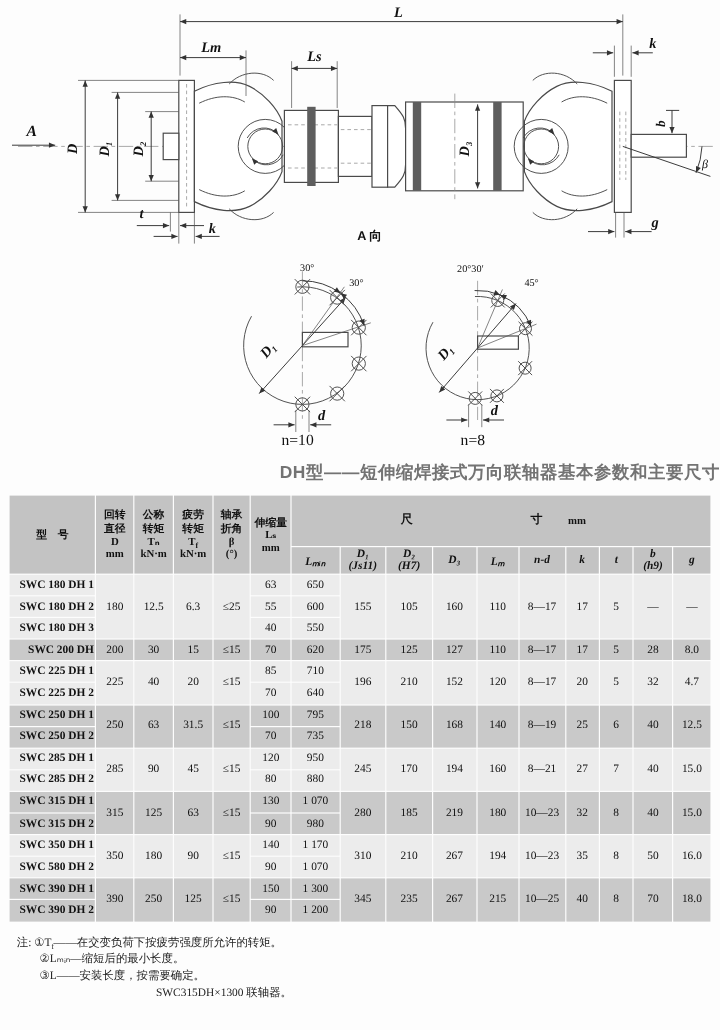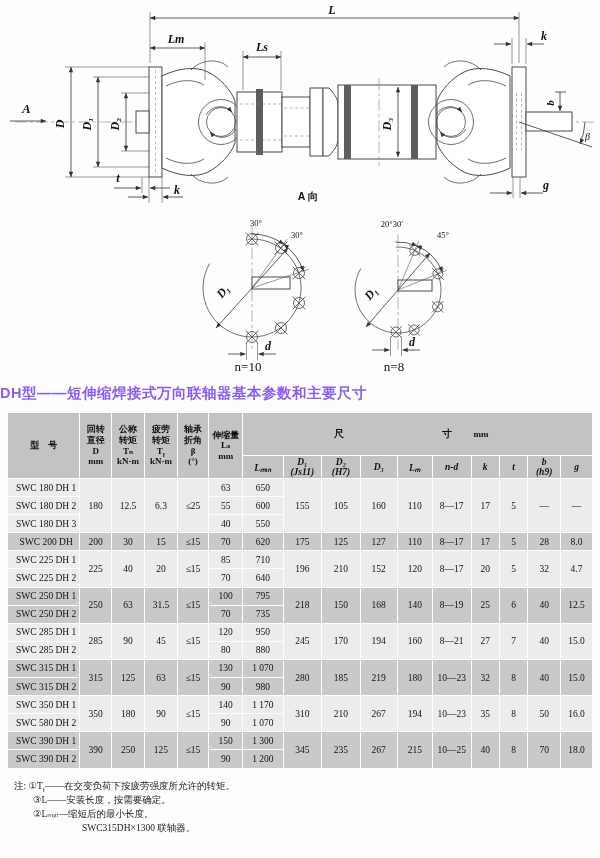--- a/index.html
+++ b/index.html
@@ -17,22 +17,22 @@
   .cl{fill:none;stroke:#888;stroke-width:.6;stroke-dasharray:12 3 3 3;}
   .dash{fill:none;stroke:#999;stroke-width:.7;stroke-dasharray:3 2.5;}
   .band{fill:#5e5e5e;stroke:none;}
   .dimtxt{font:italic bold 12px "Liberation Serif",serif;fill:#111;}
   .dimtxt2{font:italic bold 11px "Liberation Serif",serif;fill:#111;}
   .angtxt{font:8.5px "Liberation Serif",serif;fill:#111;}
   .ntxt{font:13px "Liberation Serif",serif;fill:#111;}
   .viewtxt{font:bold 10.5px "Liberation Sans",sans-serif;fill:#111;}
   
   .title{
-    text-align:left;font-family:"Liberation Sans","DejaVu Sans",sans-serif;
-    font-weight:bold;font-size:14.5px;letter-spacing:.5px;color:#8b5cf6;
+    text-align:right;font-family:"Liberation Sans","DejaVu Sans",sans-serif;
+    font-weight:bold;font-size:14.5px;letter-spacing:.5px;color:#737373;
     margin:6px 0 9px 0;
   }
   
   table.spec{
     border-collapse:separate;border-spacing:1.5px;table-layout:fixed;
     width:586px;margin:0 7px;font-family:"Liberation Serif","DejaVu Sans",serif;
   }
   table.spec th{
     background:#c3c3c3;font-size:9px;font-weight:bold;line-height:1.18;
     padding:1px 0;vertical-align:middle;text-align:center;color:#111;
@@ -42,26 +42,26 @@
   table.spec th.size-group .sza{left:26%;}
   table.spec th.size-group .szb{left:57%;}
   table.spec th.size-group .szc{left:66%;font-size:9px;}
   table.spec th.sub{font:italic bold 9.5px "Liberation Serif",serif;height:20px;}
   table.spec td{
     height:17.1px;font-size:9.5px;text-align:center;padding:0 1px;color:#111;
     vertical-align:middle;
   }
   table.spec tr.light td{background:#ececec;}
   table.spec tr.dark td{background:#c9c9c9;}
-  table.spec td.model{text-align:center;padding-left:6px;font-weight:normal;white-space:nowrap;}
+  table.spec td.model{text-align:right;padding-left:6px;font-weight:bold;white-space:nowrap;}
   sub{font-size:6.5px;line-height:0;}
   
   .notes{margin:10px 0 0 14px;font-size:9.5px;line-height:1.5;color:#222;}
   .notes .lvl1{margin-left:19px;}
-  .notes .lvl2{margin-left:68px;}
+  .notes .lvl2{margin-left:116px;}
 </style>
 </head>
 <body>
 
 <div class="drawing-wrap">
 <svg width="600" height="378" viewBox="0 0 600 378" xmlns="http://www.w3.org/2000/svg">
   <defs>
     <marker id="arr" viewBox="0 0 10 10" refX="10" refY="5" markerWidth="9" markerHeight="6.5" orient="auto-start-reverse">
       <path d="M0,0.8 L10,5 L0,9.2 Z" fill="#333"></path>
     </marker>
@@ -501,16 +501,16 @@
       <tr class="dark">
         <td class="model">SWC 390 DH 2</td>
         <td>90</td>
         <td>1 200</td>
       </tr>
     </tbody>
 </table>
 
 <div class="notes">
     <div class="lvl0">注: ①T<sub>f</sub>——在交变负荷下按疲劳强度所允许的转矩。</div>
+    <div class="lvl1">②Lₘᵢₙ—缩短后的最小长度。</div>
     <div class="lvl1">③L——安装长度，按需要确定。</div>
-    <div class="lvl1">②Lₘᵢₙ—缩短后的最小长度。</div>
     <div class="lvl2">SWC315DH×1300 联轴器。</div>
   </div>
 
 </body></html>

